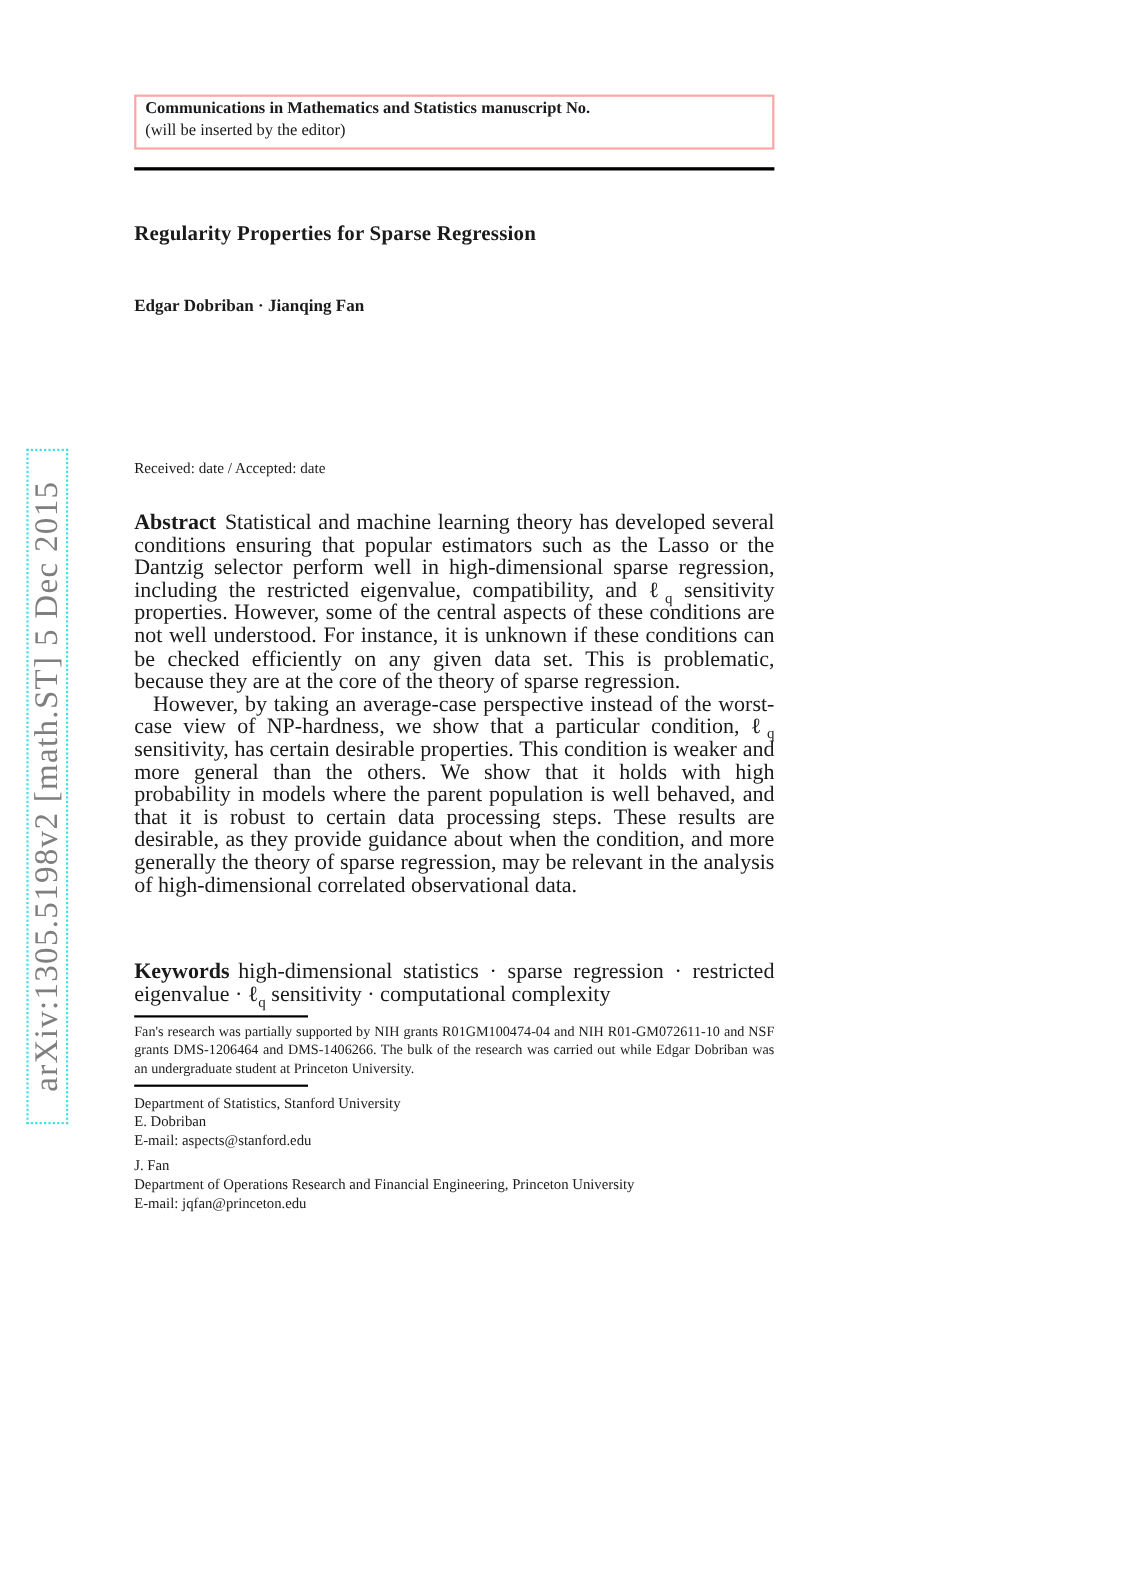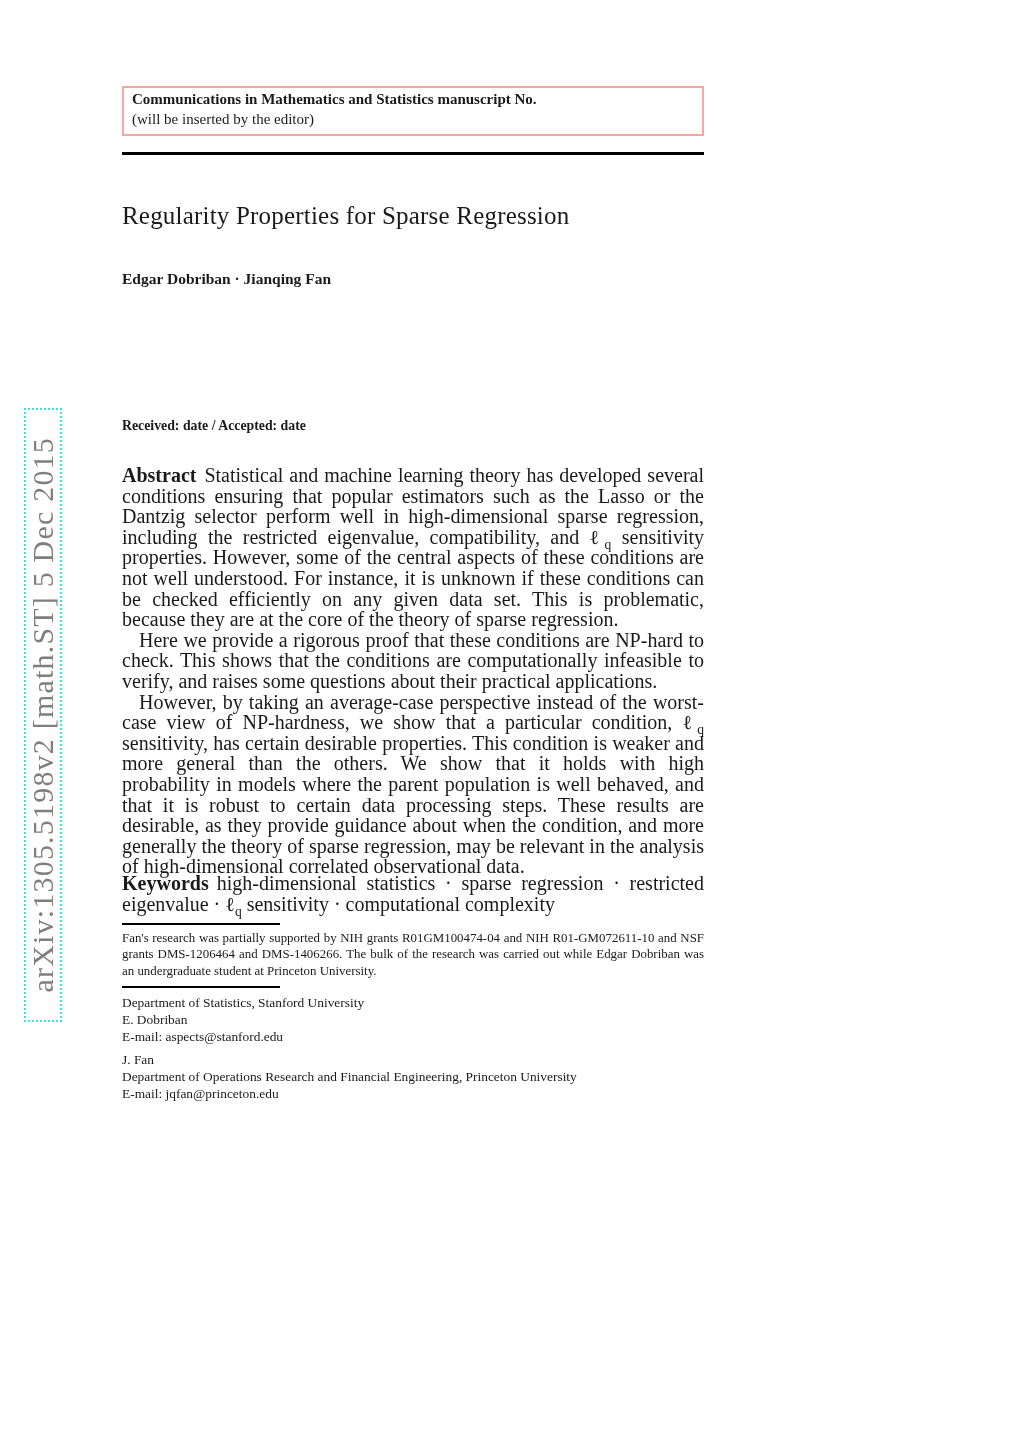--- a/index.html
+++ b/index.html
@@ -39,26 +39,26 @@
     border: 2px solid #fca5a5;
     padding: 2px 8px 5px 8px;
     font-size: 15px; line-height: 19.5px;
   }
   .hb1 { font-weight: bold; }
 
   .top-rule { position: absolute; top: 152px; left: 0; width: 100%; height: 3px; background: #000; }
 
   .title {
     position: absolute; top: 202px; left: 0; margin: 0;
-    font-size: 25px; font-weight: normal; letter-spacing: 0.2px;
+    font-size: 19px; font-weight: bold; letter-spacing: 0.2px;
   }
 
   .authors { position: absolute; top: 270px; left: 0; font-size: 15.5px; font-weight: bold; }
 
-  .received { position: absolute; top: 418px; left: 0; font-size: 13.8px; font-weight: bold; }
+  .received { position: absolute; top: 418px; left: 0; font-size: 13.8px; }
 
   .abstract { position: absolute; top: 465px; left: 0; width: 100%; }
 
   .jpar { margin: 0; text-align: justify; font-size: 20px; line-height: 20.6px; }
   .indent { text-indent: 17px; }
   .jpar sub { font-size: 68%; line-height: 0; }
 
   .keywords { position: absolute; top: 873px; left: 0; width: 100%; }
 
   .fnrule { position: absolute; left: 0; width: 158px; height: 2px; background: #000; }
@@ -93,21 +93,20 @@
     <div class="top-rule"></div>
 
     <h1 class="title">Regularity Properties for Sparse Regression</h1>
 
     <div class="authors">Edgar Dobriban · Jianqing Fan</div>
 
     <div class="received">Received: date / Accepted: date</div>
 
     <div class="abstract">
       <p class="jpar"><span style="font-weight: bold; margin-right: 8px;">Abstract</span><span>Statistical and machine learning theory has developed several conditions ensuring that popular estimators such as the Lasso or the Dantzig selector perform well in high-dimensional sparse regression, including the restricted eigenvalue, compatibility, and </span><span>ℓ</span><sub>q</sub><span> sensitivity properties. However, some of the central aspects of these conditions are not well understood. For instance, it is unknown if these conditions can be checked efficiently on any given data set. This is problematic, because they are at the core of the theory of sparse regression.</span></p>
-      <p class="jpar indent"><span>Here we provide a rigorous proof that these conditions are NP-hard to check. This shows that the conditions are computationally infeasible to verify, and raises some questions about their practical applications.</span></p>
       <p class="jpar indent"><span>However, by taking an average-case perspective instead of the worst-case view of NP-hardness, we show that a particular condition, </span><span>ℓ</span><sub>q</sub><span> sensitivity, has certain desirable properties. This condition is weaker and more general than the others. We show that it holds with high probability in models where the parent population is well behaved, and that it is robust to certain data processing steps. These results are desirable, as they provide guidance about when the condition, and more generally the theory of sparse regression, may be relevant in the analysis of high-dimensional correlated observational data.</span></p>
     </div>
 
     <p class="keywords jpar"><span style="font-weight: bold; margin-right: 8px;">Keywords</span><span>high-dimensional statistics · sparse regression · restricted eigenvalue · </span><span>ℓ</span><sub>q</sub><span> sensitivity · computational complexity</span></p>
 
     <div class="fnrule r1"></div>
 
     <p class="footnote jpar">Fan's research was partially supported by NIH grants R01GM100474-04 and NIH R01-GM072611-10 and NSF grants DMS-1206464 and DMS-1406266. The bulk of the research was carried out while Edgar Dobriban was an undergraduate student at Princeton University.</p>
 
     <div class="fnrule r2"></div>

